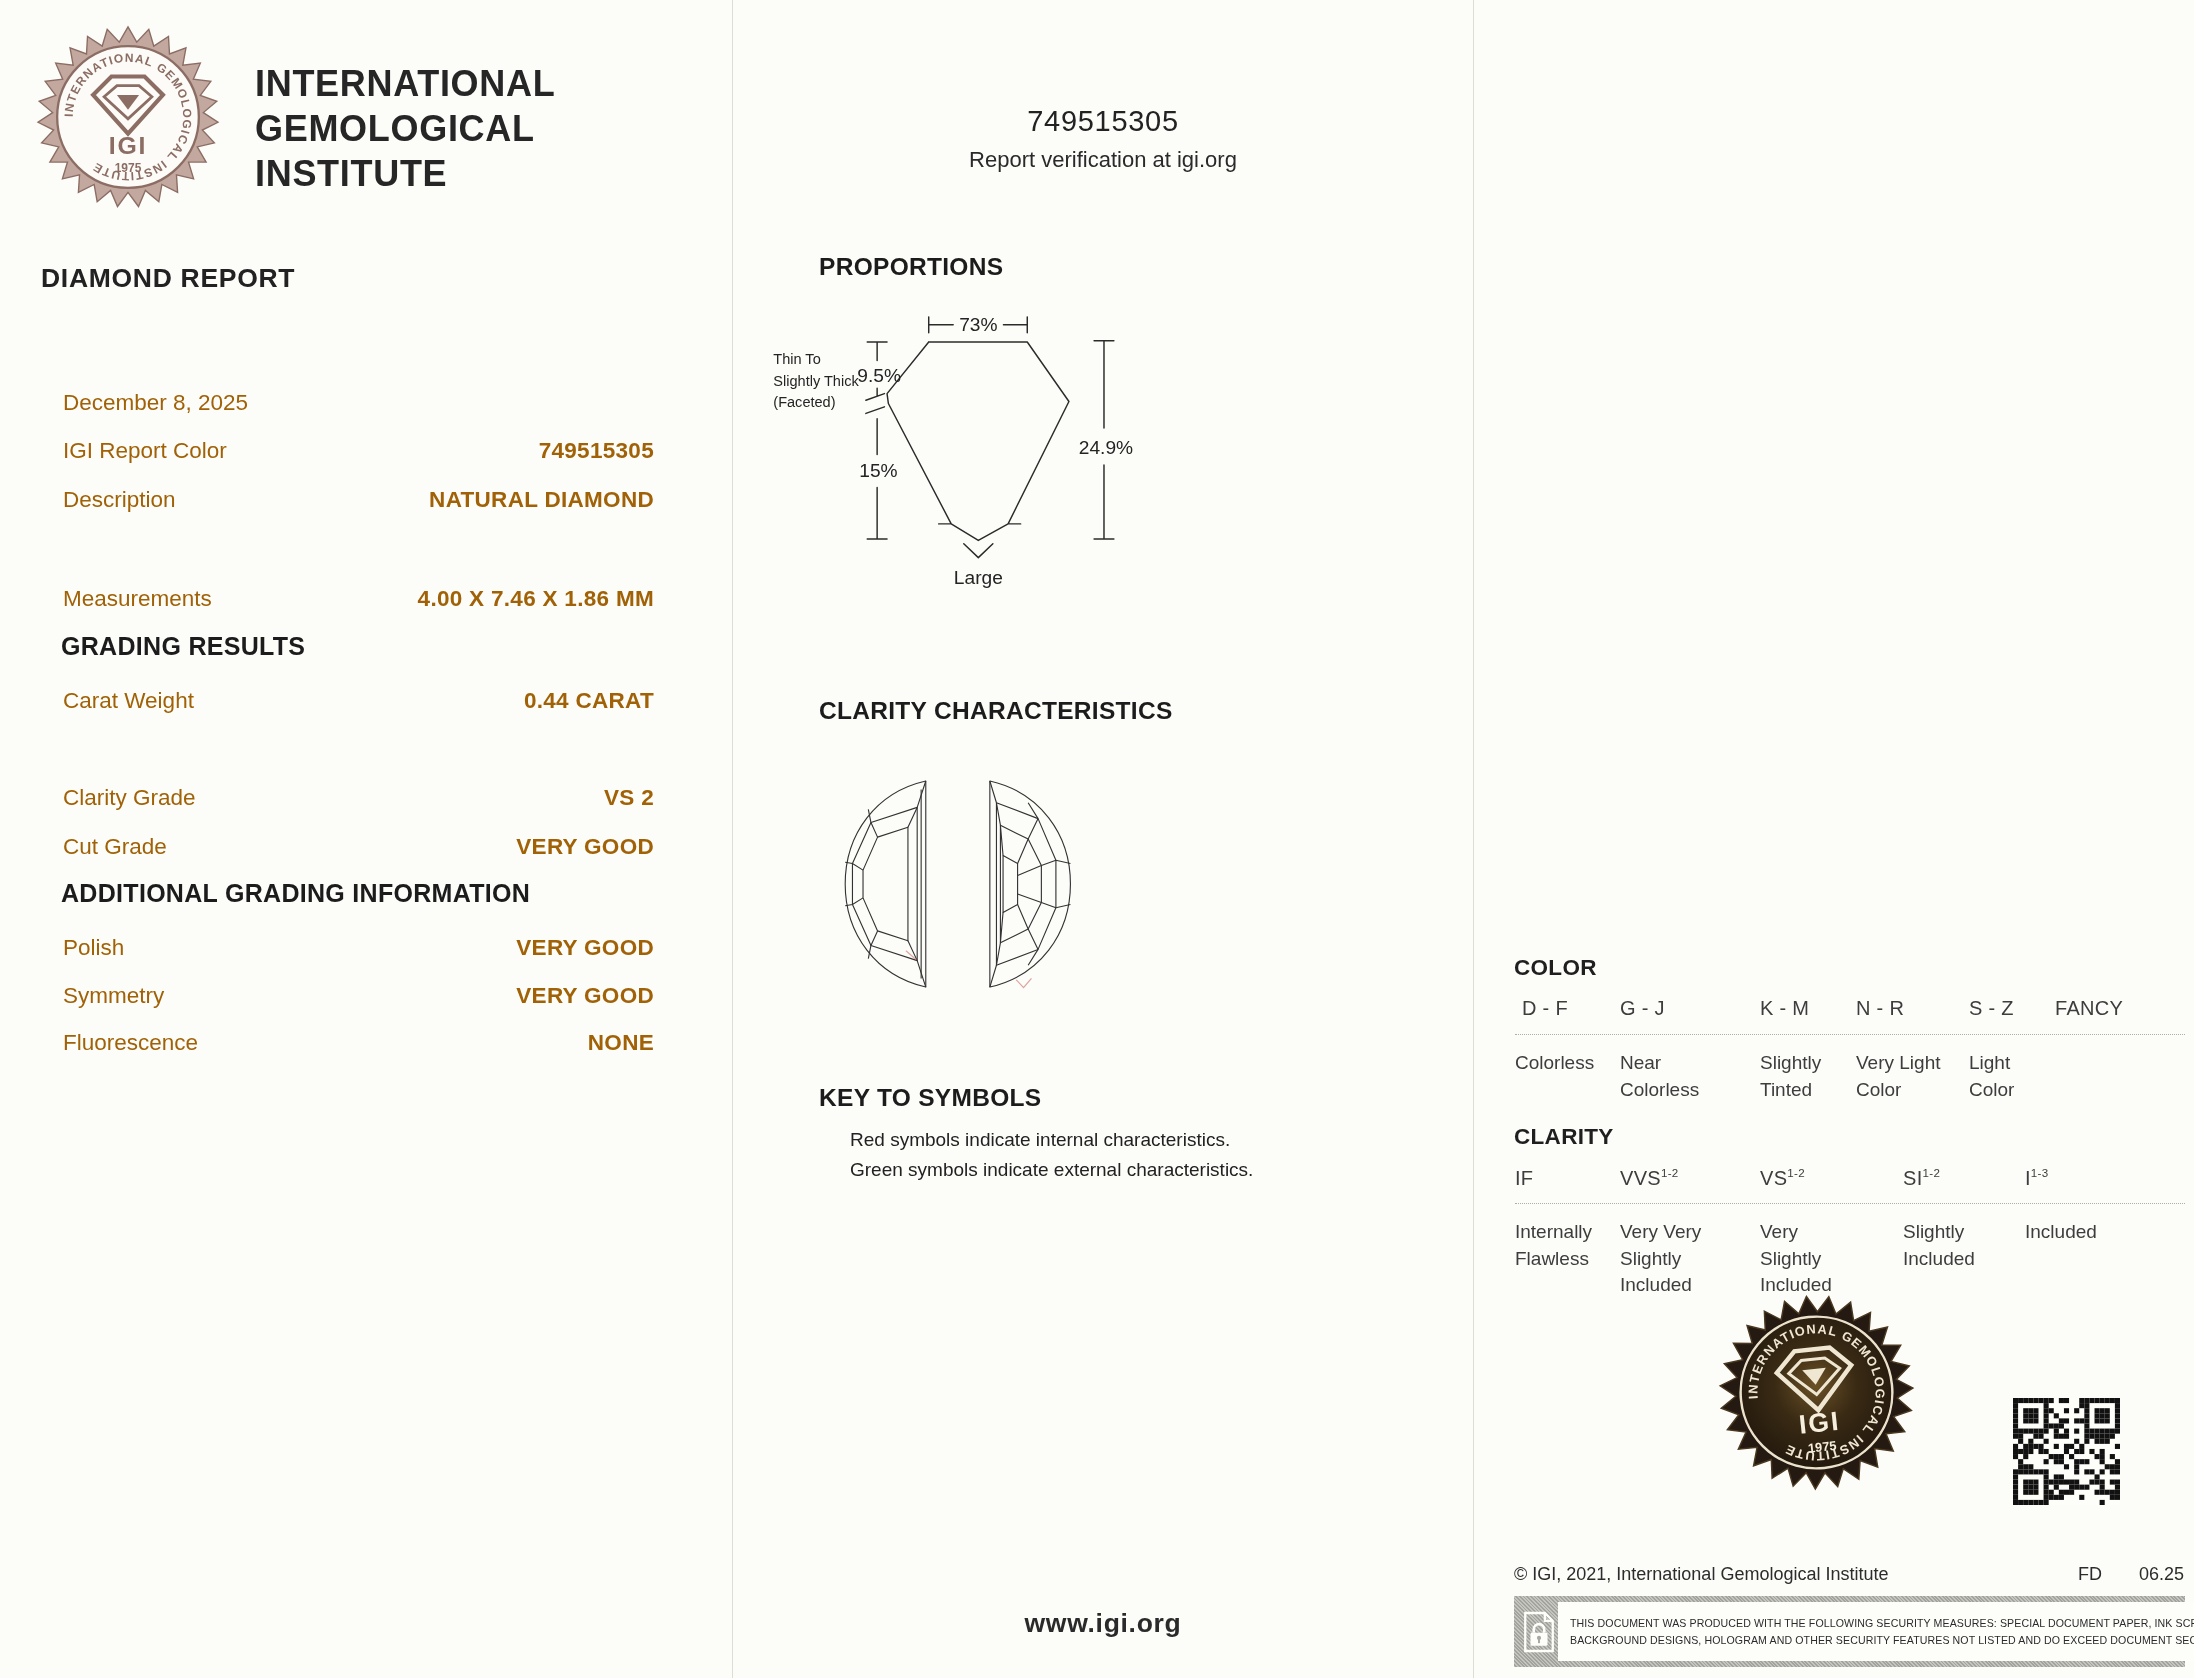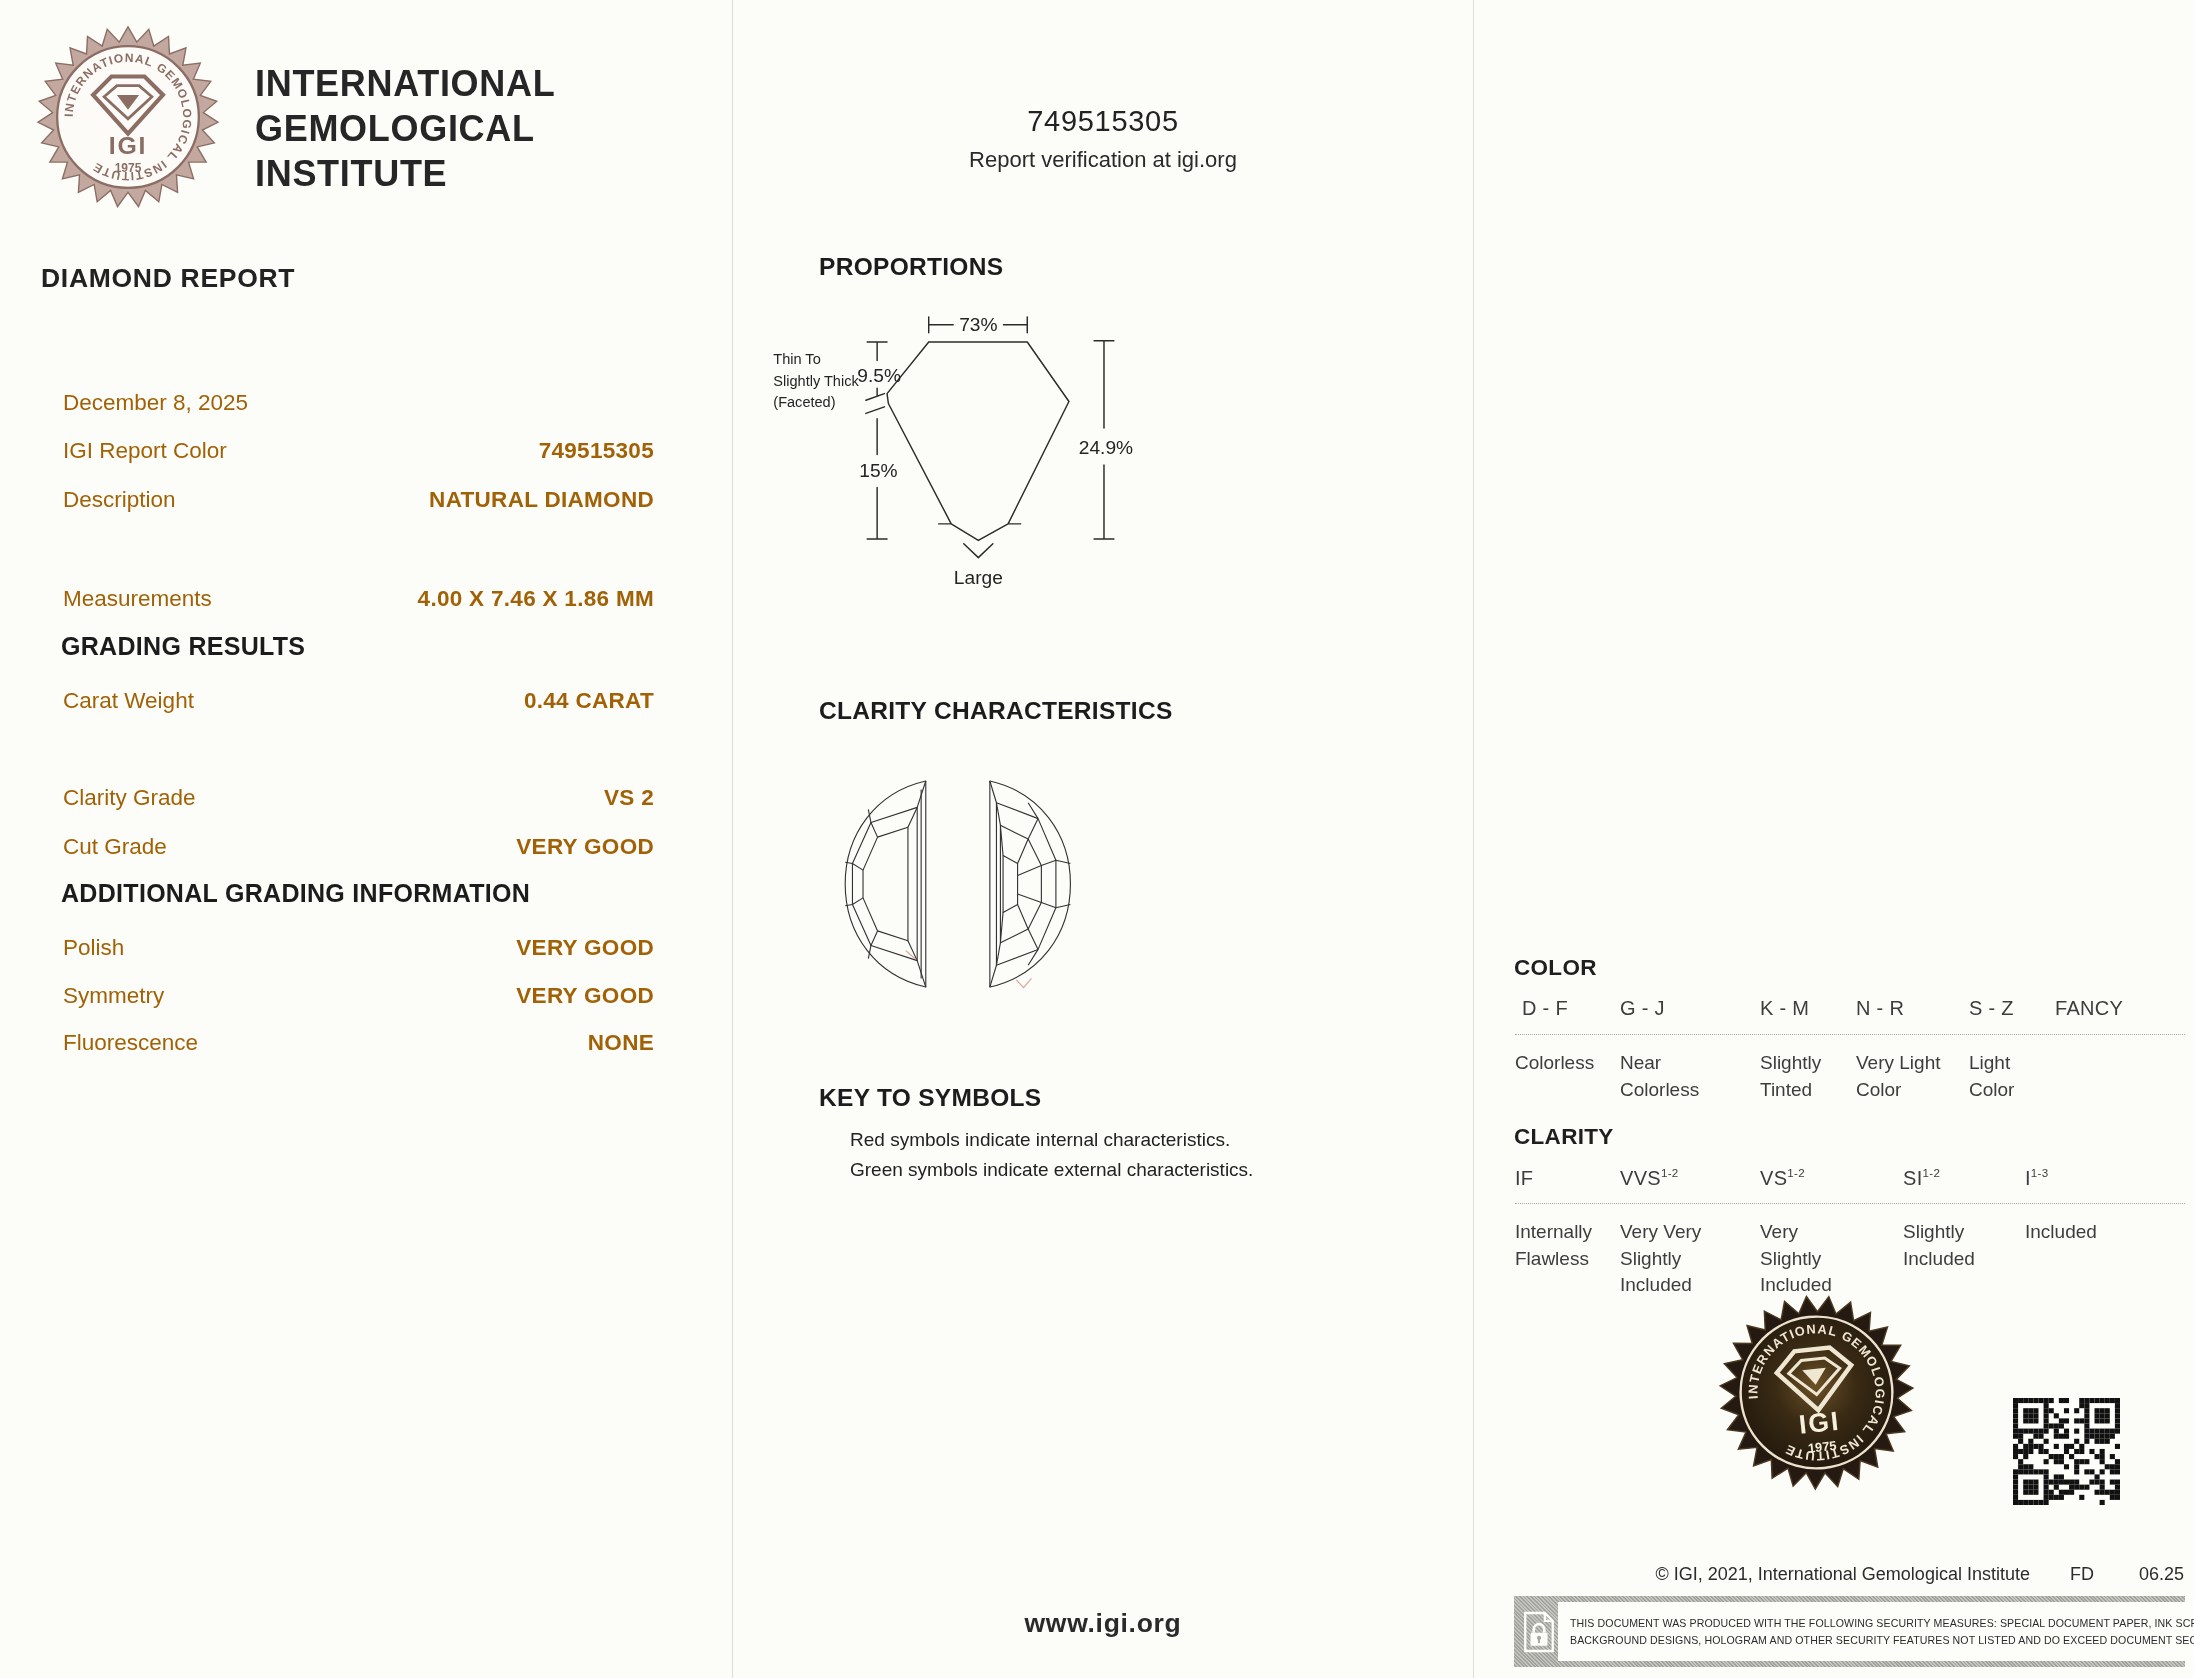--- a/index.html
+++ b/index.html
@@ -22,22 +22,22 @@
   .key-line{position:absolute;left:850px;font-size:19px;color:#222;line-height:30px}
   .website{top:1608px;font-size:26.5px;font-weight:700;letter-spacing:0.7px;color:#2a2a2a}
   
   .scale-head{position:absolute;left:1514px;font-size:22.5px;font-weight:700;letter-spacing:0.3px;color:#1f1f1f}
   .scale{position:absolute;left:1515px;width:670px}
   .scale .rng{position:absolute;top:0;font-size:20px;letter-spacing:0.3px;color:#3d3d3d;white-space:nowrap}
   .scale .rng sup{font-size:.58em}
   .scale .divider{position:absolute;top:37px;left:0;width:670px;border-top:1.3px dotted #aeaea6}
   .scale .lbl{position:absolute;top:53px;font-size:19px;color:#3d3d3d;line-height:26.5px}
   
-  .copyright-row{position:absolute;left:1514px;top:1564px;width:670px;display:flex;justify-content:flex-end;font-size:18px;color:#2c2c2c}
-  .codes span{margin-left:40px}
+  .copyright-row{position:absolute;left:1514px;top:1564px;width:670px;display:flex;justify-content:space-between;font-size:18px;color:#2c2c2c}
+  .codes span{margin-left:32px}
   .security{position:absolute;left:1514px;top:1596px;width:671px;height:71px;background:#b1b1ab;background-image:repeating-linear-gradient(45deg,rgba(255,255,255,.25) 0 1.3px,rgba(0,0,0,.08) 1.3px 2.6px);padding:6px;display:flex;align-items:stretch}
   .security .icon-cell{width:54px;display:flex;align-items:center;justify-content:center}
   .security .txt{flex:1;background:#fdfdfa;display:flex;flex-direction:column;justify-content:center;padding:4px 12px}
   .security .txt div{font-size:10.6px;letter-spacing:0.1px;line-height:1.55;color:#2b2b2b;white-space:nowrap}
   sup{vertical-align:super}
 </style>
 </head>
 <body>
 
 <div class="page">

